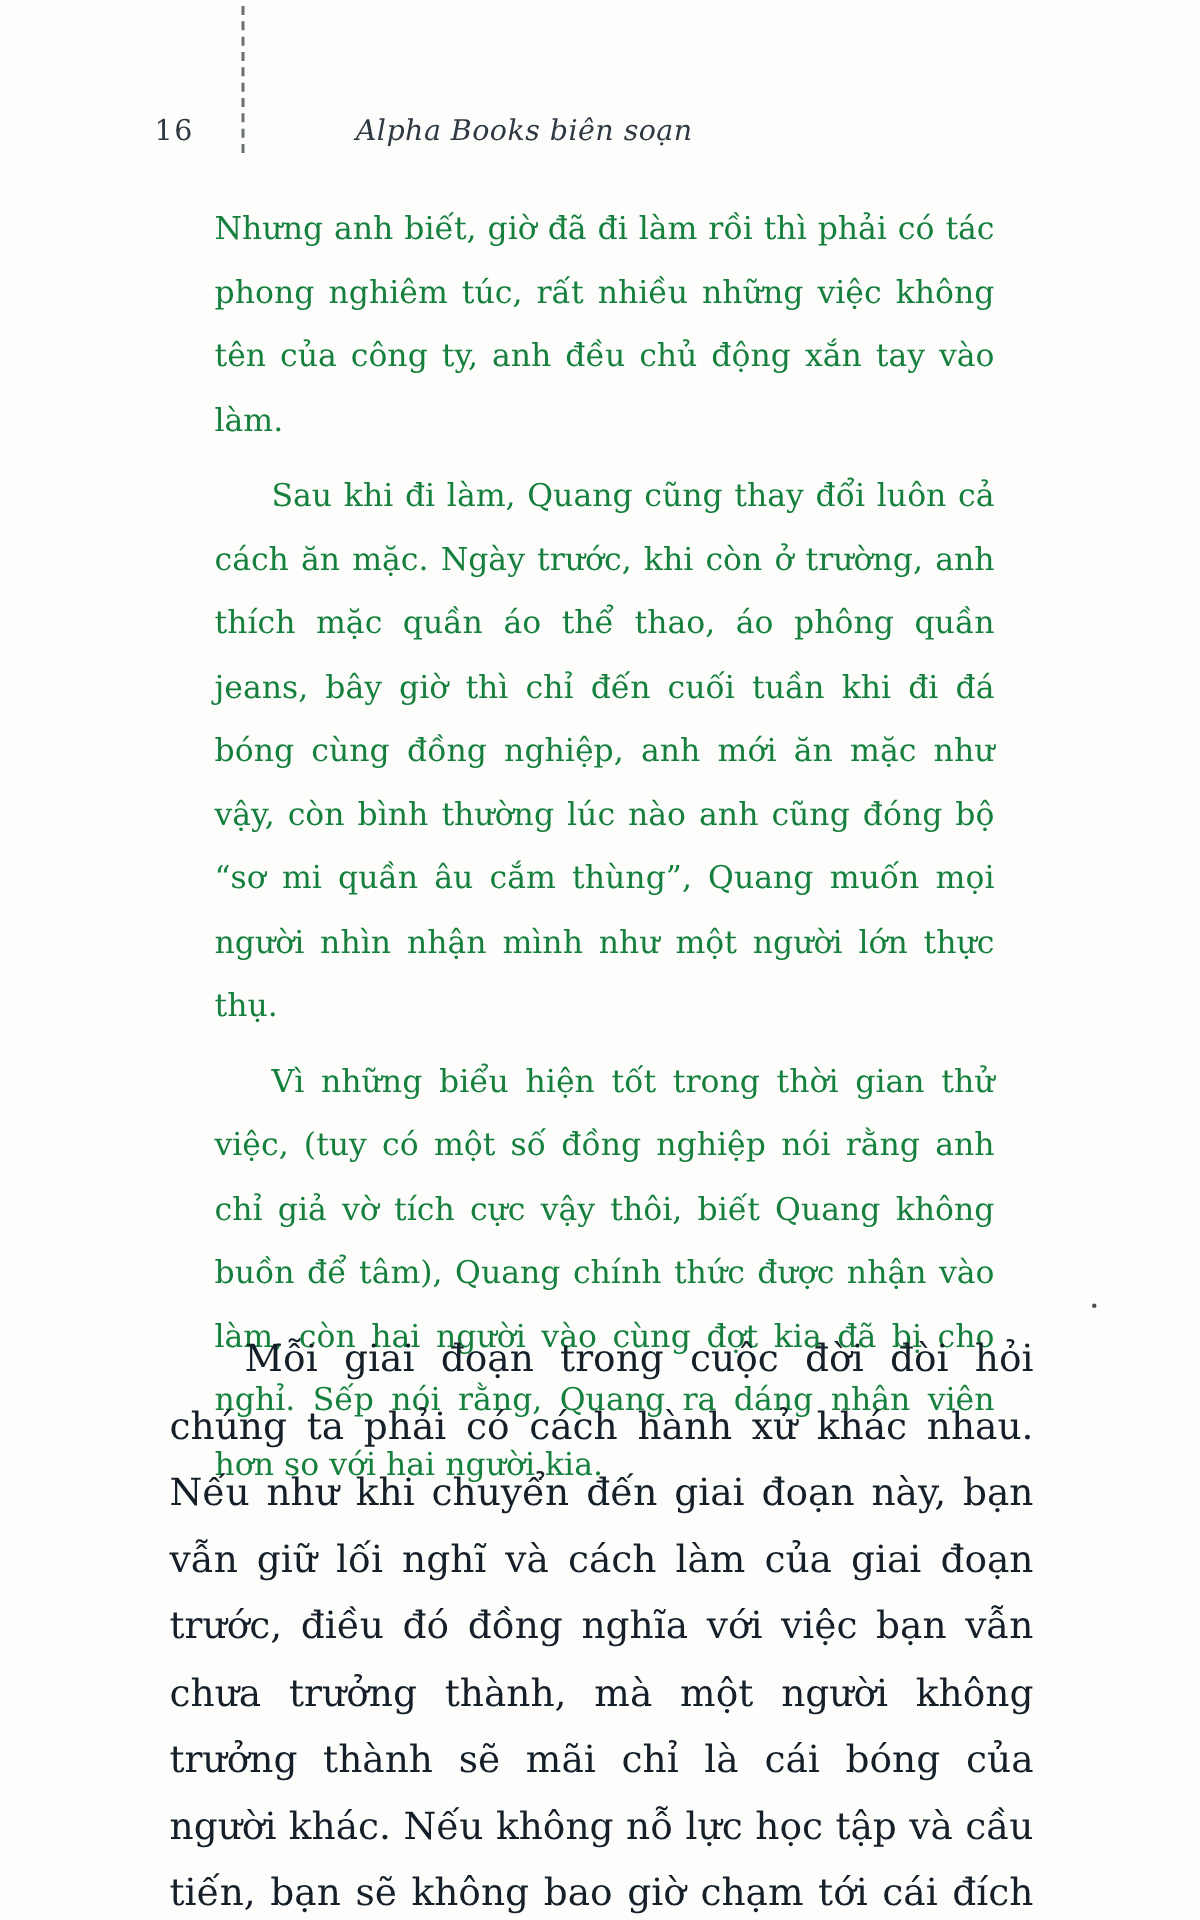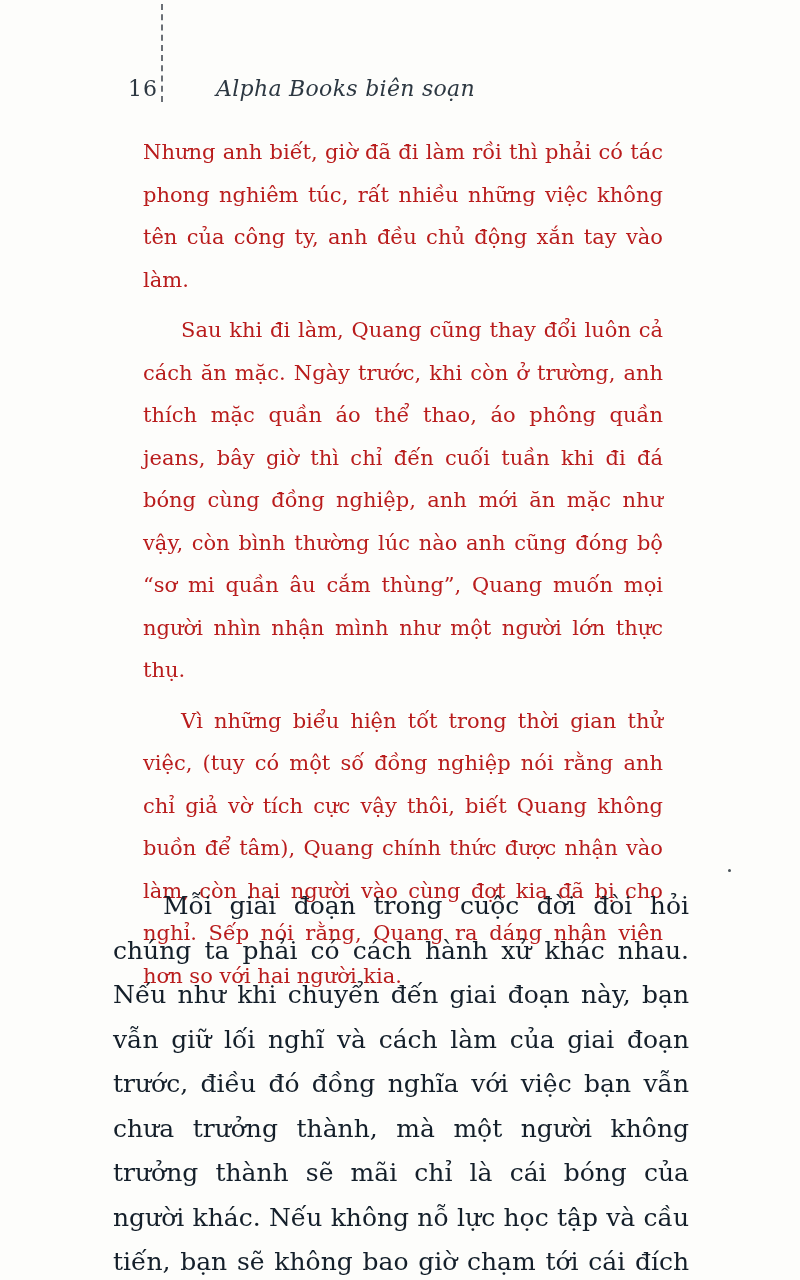--- a/index.html
+++ b/index.html
@@ -23,48 +23,48 @@
     top: 4px;
     height: 98px;
     width: 0;
     border-left: 2px dashed #6b7076;
   }
 
   
   .page-header {
     position: absolute;
     top: 76px;
-    left: 128px;
-    font-size: 22px;
+    left: 103px;
+    font-size: 19px;
     color: #2d3842;
     display: flex;
     align-items: flex-end;
   }
   .page-number {
     letter-spacing: 1px;
   }
   .header-title {
     font-style: italic;
-    margin-left: 58px;
+    margin-left: 108px;
     letter-spacing: 0.3px;
   }
 
   
   .story-block {
     position: absolute;
     top: 131px;
     left: 143px;
     width: 520px;
   }
   .story-block p {
     margin: 0 0 8px 0;
     font-size: 21px;
     line-height: 42.5px;
     text-align: justify;
-    color: #b91c1c;
+    color: #15803d;
   }
   .story-block p.indent {
     text-indent: 38px;
   }
 
   
   .main-paragraph {
     position: absolute;
     top: 884px;
     left: 113px;

